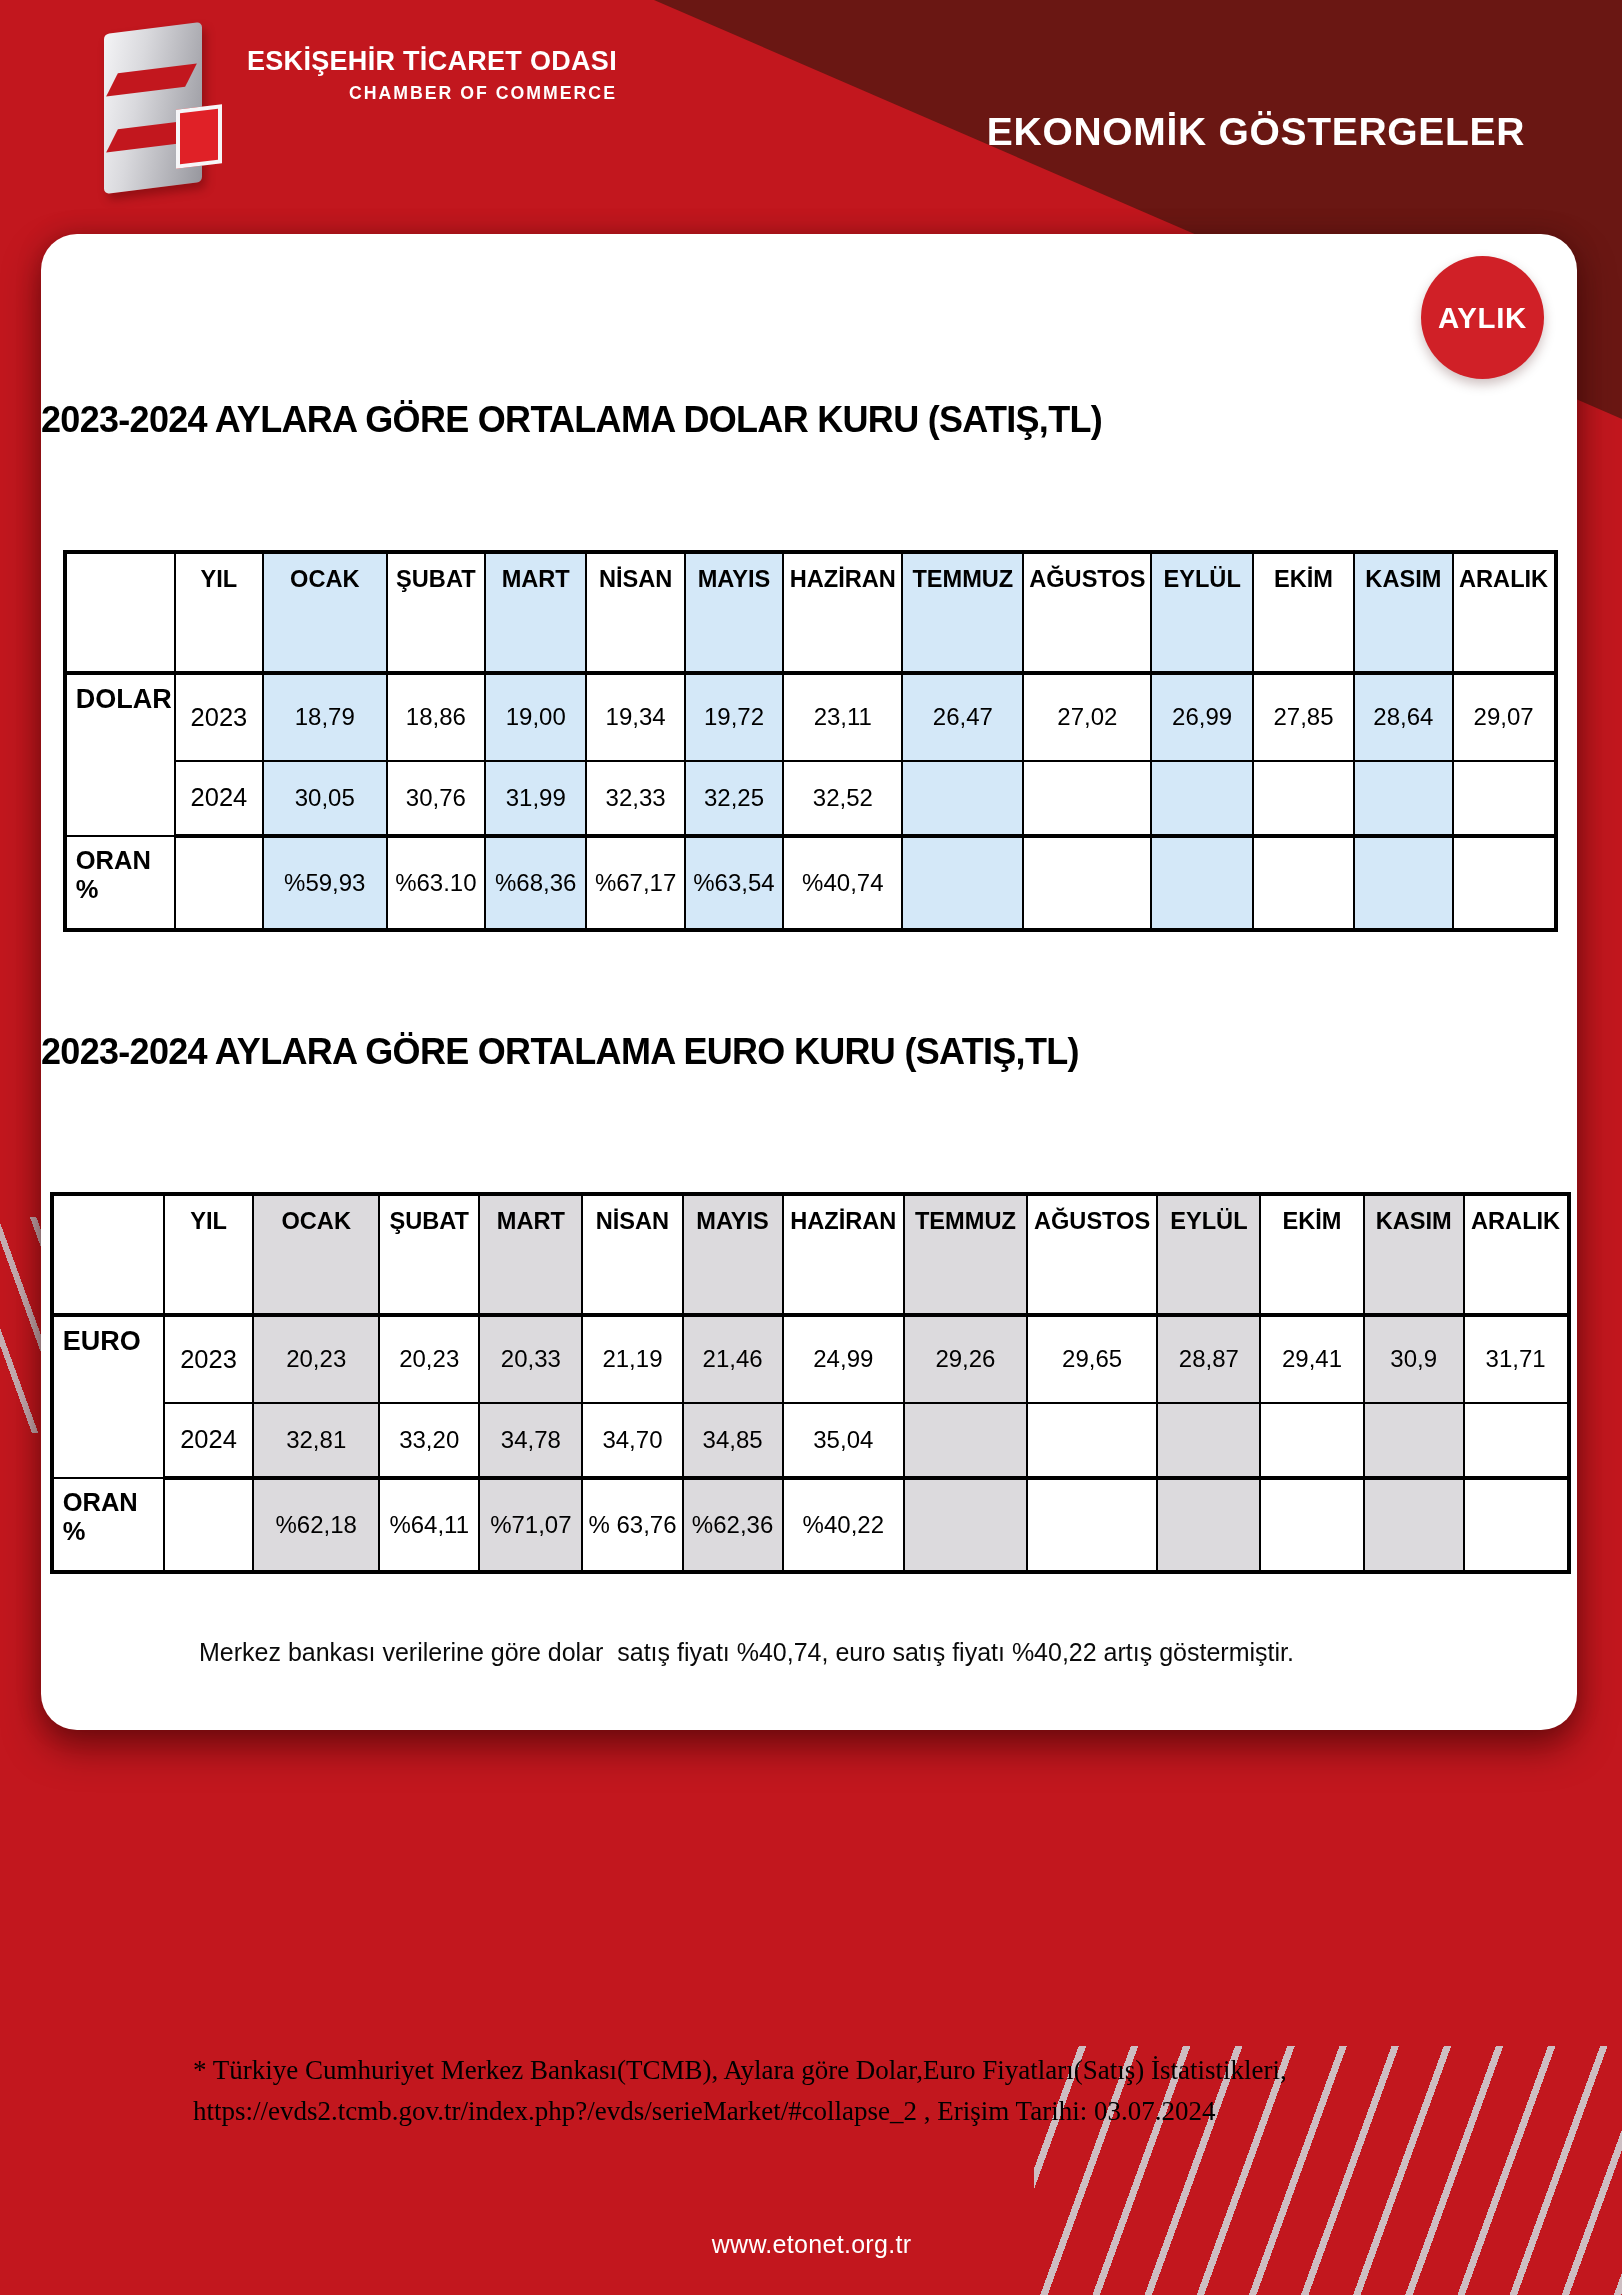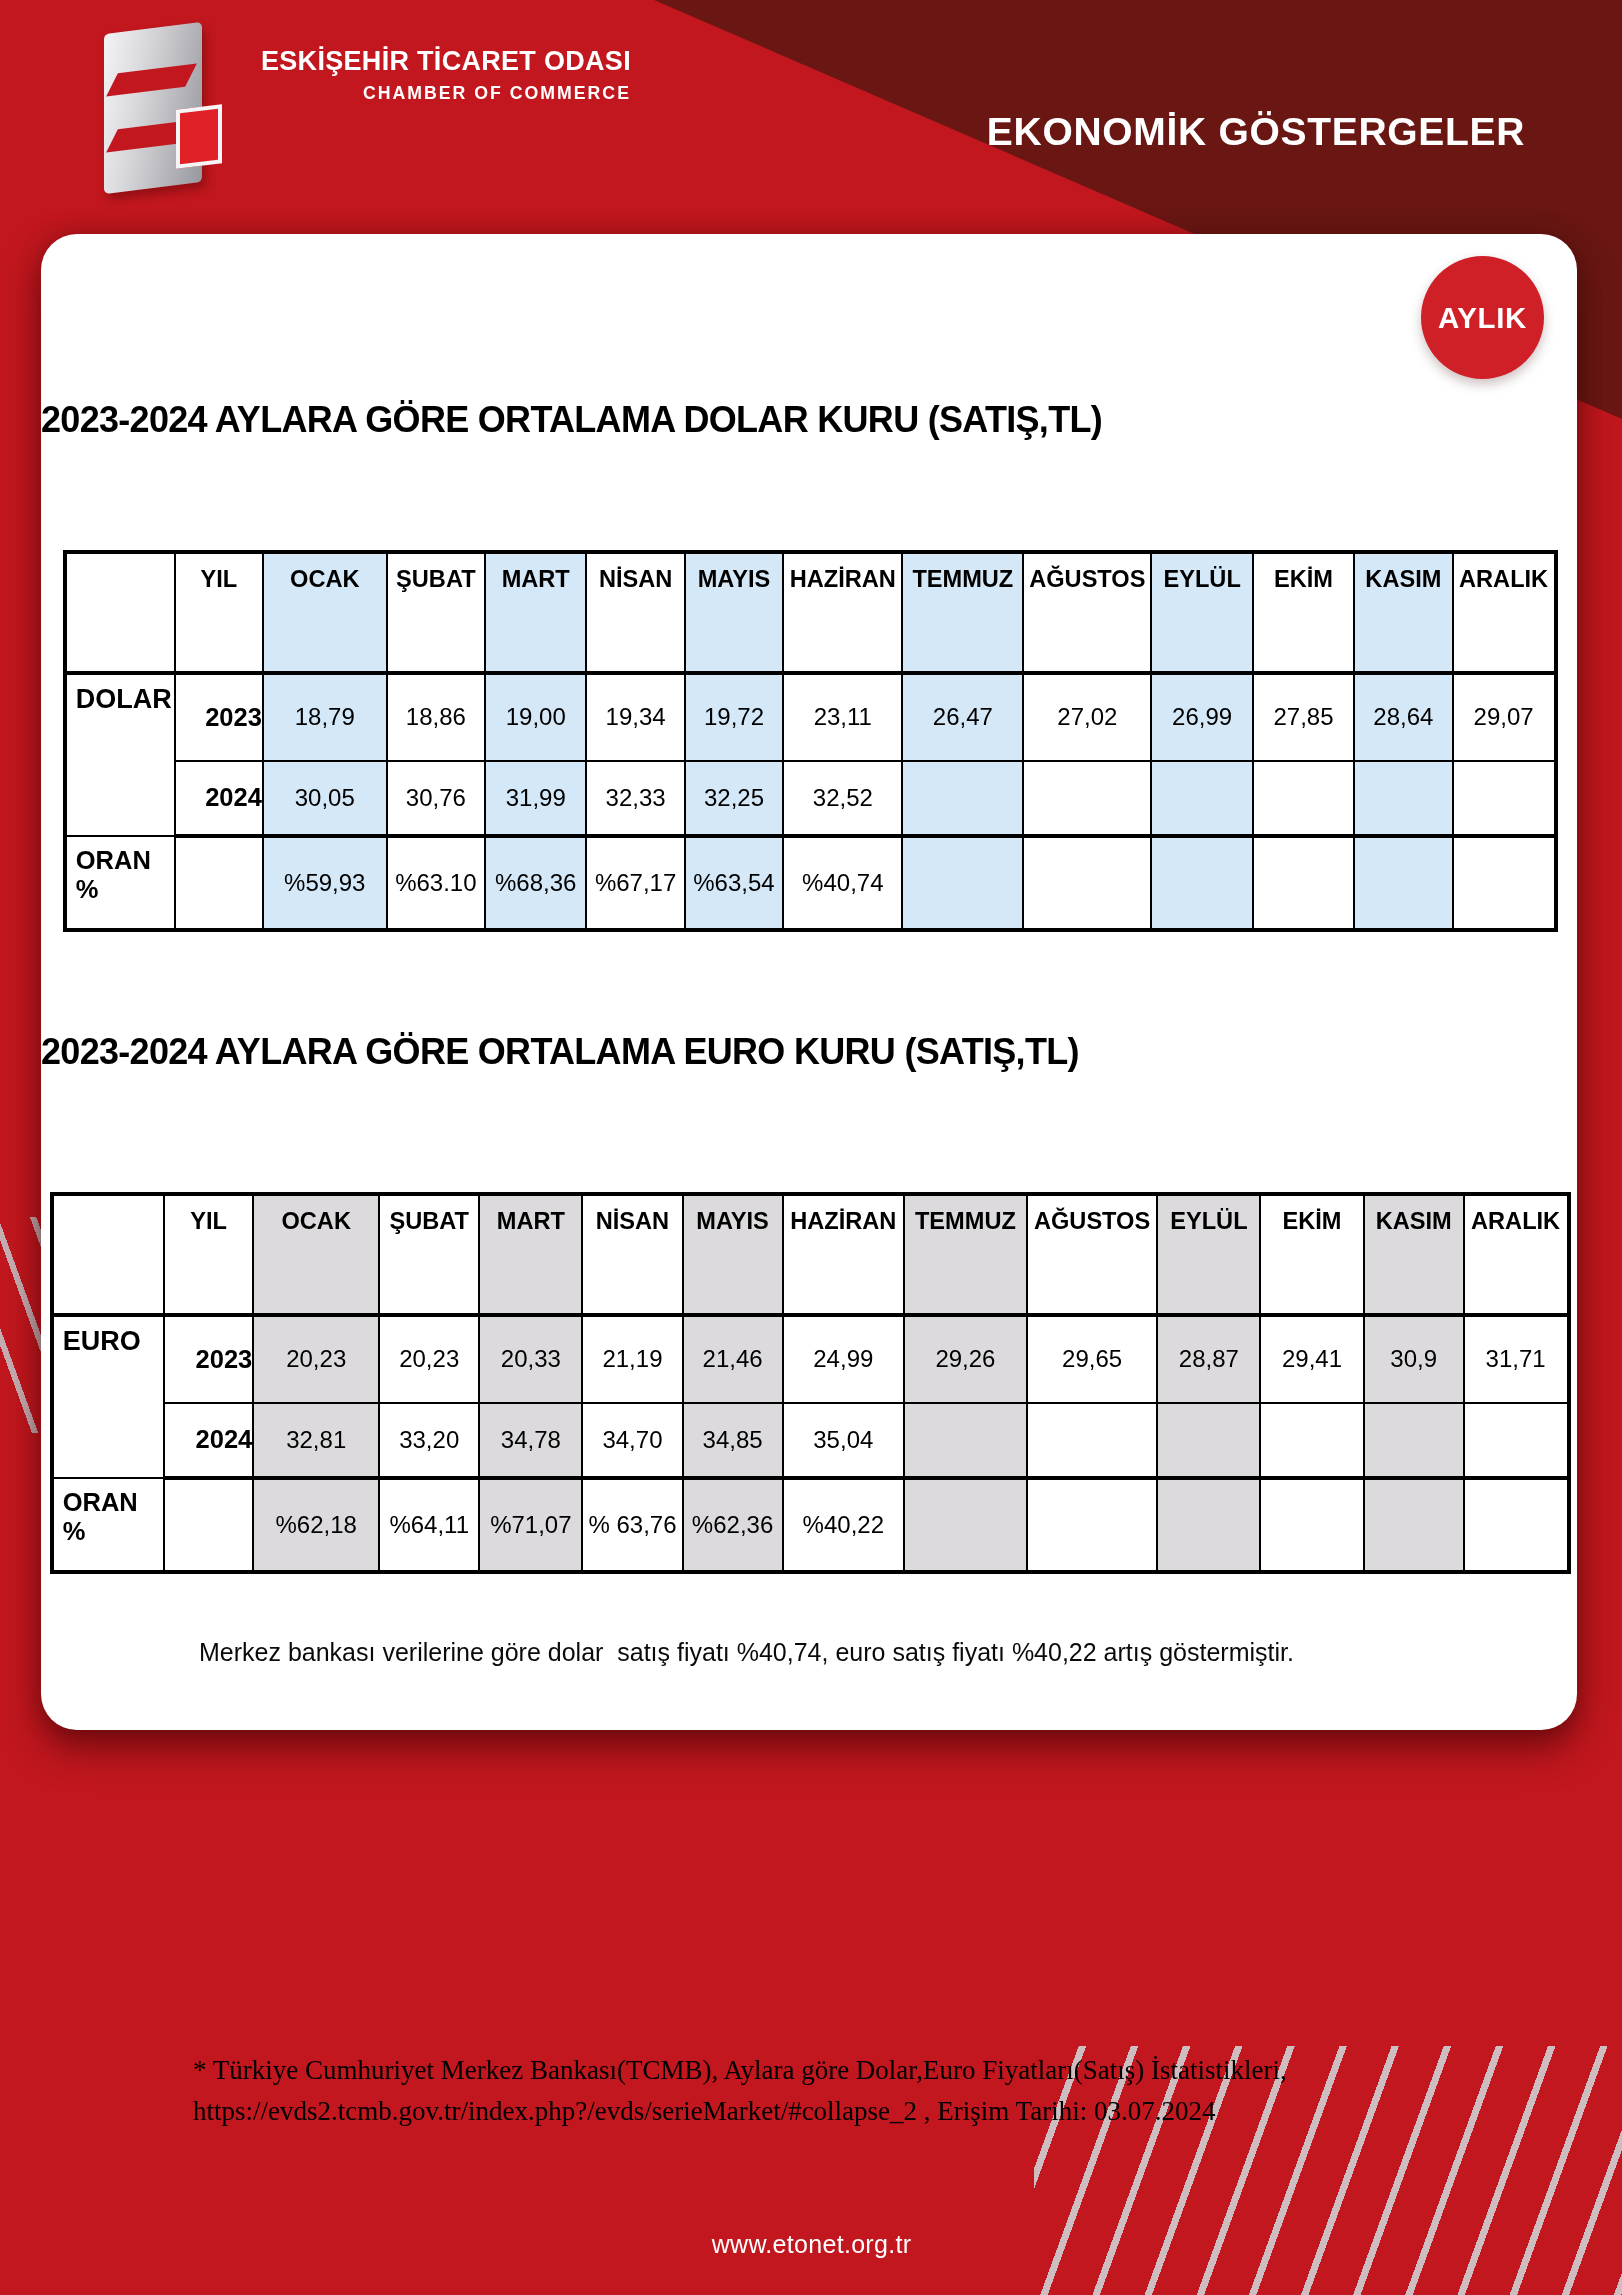--- a/index.html
+++ b/index.html
@@ -16,21 +16,21 @@
   .logo-wrap{position:absolute;left:92px;top:27.5px;display:flex;align-items:flex-start;}
   .logo-mark{position:relative;width:137px;height:167px;}
   .logo-plate{position:absolute;left:11.8px;top:0;width:98px;height:160px;border-radius:5.2px;
               background:linear-gradient(100deg,#f4f4f6 0%,#d9d9dd 35%,#97979e 100%);
               transform:skewY(-7deg);box-shadow:3.9px 6.5px 9.2px rgba(60,0,0,.35);}
   .logo-cut1,.logo-cut2{position:absolute;left:19.6px;width:79px;height:22px;background:#c2171e;
               transform:skewY(-7deg) skewX(-28deg);}
   .logo-cut1{top:41px;} .logo-cut2{top:97px;}
   .logo-sq{position:absolute;left:84px;top:79px;width:38px;height:51px;background:#e02127;
            border:4.6px solid #f6f6f8;transform:skewY(-7deg);}
-  .logo-text{margin-left:32px;padding-top:18.3px;}
+  .logo-text{margin-left:18px;padding-top:18.3px;}
   .org-name{color:#fff;font-weight:bold;font-size:27px;letter-spacing:0.3px;white-space:nowrap;}
   .org-sub{color:#fff;font-weight:bold;font-size:17.7px;letter-spacing:2px;text-align:right;margin-top:6.5px;}
   .page-title{position:absolute;left:942px;top:110px;width:628px;text-align:center;color:#fff;
               font-weight:bold;font-size:39px;letter-spacing:0.7px;white-space:nowrap;}
   
   .card{position:absolute;left:41px;top:234px;width:1536px;height:1496px;background:#ffffff;
         border-radius:36px;box-shadow:0 18.3px 36px rgba(45,0,0,.5),0 0 23px rgba(45,0,0,.25);}
   .badge{position:absolute;right:33px;top:22px;width:123px;height:123px;border-radius:50%;
          background:#d02027;display:flex;align-items:center;justify-content:center;
          color:#fff;font-weight:bold;font-size:29.4px;letter-spacing:0.7px;box-shadow:0 5.2px 11.8px rgba(60,0,0,.25);}
@@ -42,21 +42,21 @@
   table.t1{left:21.6px;top:283px;width:1495px;}
   table.t2{left:8.5px;top:925px;width:1521px;}
   td{border:2px solid #000;text-align:center;vertical-align:middle;padding:0;color:#000;
      font-size:24px;overflow:hidden;}
   thead td{height:105px;vertical-align:top;padding-top:11.8px;font-weight:bold;font-size:23.6px;border-bottom:4.6px solid #000;}
   tr.row-2023 td{height:85px;border-bottom:2.6px solid #000;}
   tr.row-2024 td{height:72px;border-bottom:4.6px solid #000;}
   tr.row-oran td{height:82px;}
   td.lbl{ text-align:left;padding-left:9.2px;font-weight:bold;font-size:27px;vertical-align:top;padding-top:9.2px;}
   td.lbl-span{border-bottom:4.6px solid #000;}
-  td.year{font-weight:bold;font-size:25.5px;text-align:right;}
+  td.year{font-weight:normal;font-size:25.5px;}
   td.lbl-oran{white-space:pre-line;line-height:1.12;font-size:25.5px;}
   .t1 td.c{background:#d4e8f8;}
   .t2 td.c{background:#dcdadd;}
   
   .note{position:absolute;left:126px;top:1404px;font-size:25px;color:#0a0a0a;white-space:pre-wrap;margin-left:32px;}
   .footnote{position:absolute;left:152px;top:1816px;font-family:"Liberation Serif","DejaVu Serif",serif;
             font-size:27px;color:#000;line-height:1.5;}
   .footer-url{position:absolute;left:0;top:2230px;width:100%;text-align:center;color:#fff;
               font-size:25px;letter-spacing:0.3px;}
 </style>

